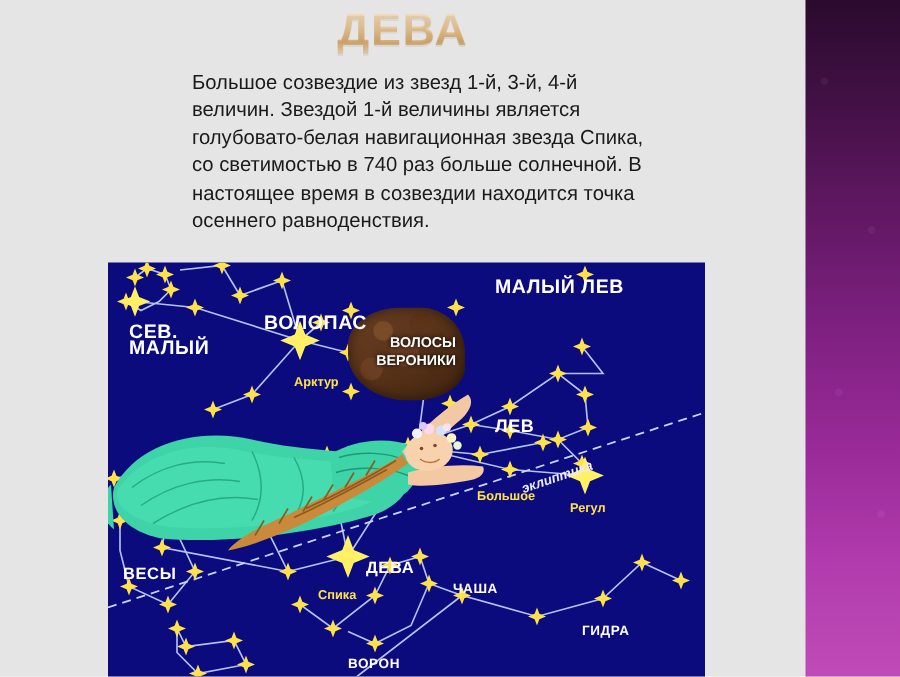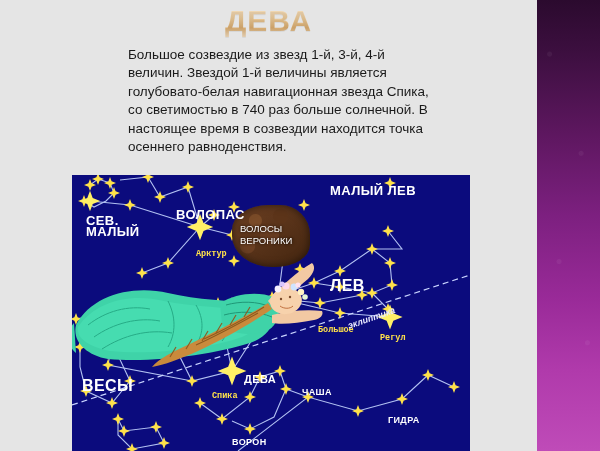--- a/index.html
+++ b/index.html
@@ -49,39 +49,39 @@
   .starmap{
     position:absolute;left:72px;top:175px;width:398px;height:276px;
     background:#0b0b7d;overflow:hidden;
   }
   .starmap svg{position:absolute;left:0;top:0;}
 
   .lbl{position:absolute;color:#ffffff;font-weight:bold;font-size:13px;
        font-family:"Liberation Sans", sans-serif;letter-spacing:.4px;white-space:nowrap;}
   .lbl.small{font-size:9px;}
   .star-name{position:absolute;color:#ffe24a;font-weight:bold;font-size:8.5px;
-       font-family:Liberation Mono, monospace;white-space:nowrap;}
+       font-family:Liberation Sans, sans-serif;white-space:nowrap;}
   .ecl-lbl{position:absolute;color:#eaeaff;font-style:italic;font-weight:bold;font-size:9px;
        font-family:"Liberation Sans", sans-serif;transform:rotate(-19deg);transform-origin:left center;}
 
   
   .coma{
     position:absolute;left:160px;top:30px;width:78px;height:62px;
     background:
       radial-gradient(circle at 30% 25%, #7a4b28 0 6px, transparent 7px),
       radial-gradient(circle at 62% 18%, #5c3419 0 7px, transparent 8px),
       radial-gradient(circle at 20% 66%, #6b3f22 0 7px, transparent 8px),
       radial-gradient(circle at 75% 62%, #4e2c14 0 6px, transparent 7px),
       radial-gradient(circle at 48% 48%, #693d21 0 9px, transparent 10px),
       linear-gradient(145deg,#6d4023,#43250f);
     border-radius:46% 38% 44% 52% / 40% 48% 36% 50%;
     box-shadow:inset 0 0 9px rgba(0,0,0,.55);
   }
-  .coma-txt{position:absolute;left:168px;top:48px;width:80px;text-align:left;
-    color:#fff;font-weight:normal;font-size:9.5px;line-height:12px;
+  .coma-txt{position:absolute;left:152px;top:48px;width:80px;text-align:right;
+    color:#fff;font-weight:bold;font-size:9.5px;line-height:12px;
     font-family:"Liberation Sans", sans-serif;text-shadow:0 0 3px #000;}
 </style>
 </head>
 <body>
 
 <div class="slide">
 
   <div class="right-bar"></div>
 
   <div class="title">ДЕВА</div>
@@ -286,23 +286,23 @@
 
     <div class="lbl" style="left:14px;top:40px;line-height:11px;">
       <span>СЕВ.</span><br>
       <span>МАЛЫЙ</span>
     </div>
 
     <div class="lbl" style="left:76px;top:32px;padding-left:28px;">ВОЛОПАС</div>
 
     <div class="lbl" style="left:258px;top:8px;">МАЛЫЙ ЛЕВ</div>
 
-    <div class="lbl" style="left:258px;top:102px;font-size:16px;">ЛЕВ</div>
-
-    <div class="lbl" style="left:10px;top:202px;font-size:16px;">ВЕСЫ</div>
+    <div class="lbl" style="left:258px;top:102px;font-size:12px;">ЛЕВ</div>
+
+    <div class="lbl" style="left:10px;top:202px;font-size:11px;">ВЕСЫ</div>
 
     <div class="lbl" style="left:172px;top:198px;font-size:11px;">ДЕВА</div>
 
     <div class="lbl small" style="left:160px;top:246px;margin-top:16px;">ВОРОН</div>
 
     <div class="lbl small" style="left:207px;top:212px;margin-left:23px;">ЧАША</div>
 
     <div class="lbl small" style="left:316px;top:240px;">ГИДРА</div>
 
     <div class="star-name" style="left:124px;top:74px;">Арктур</div>

